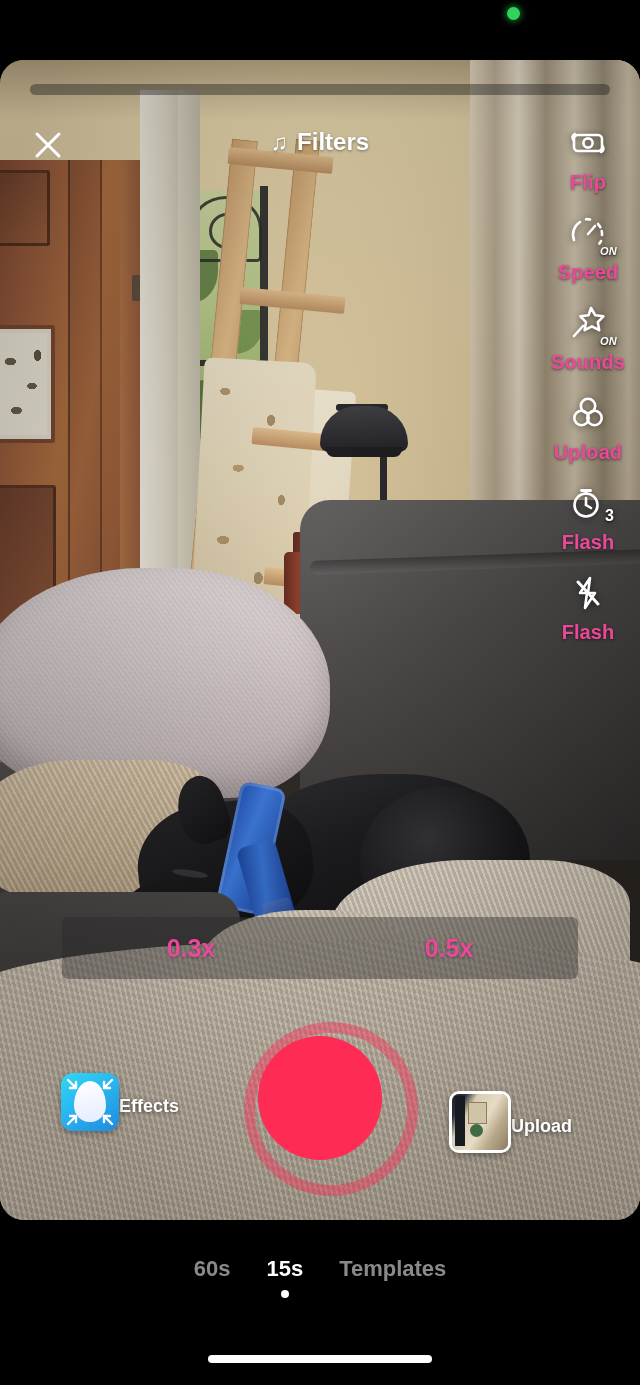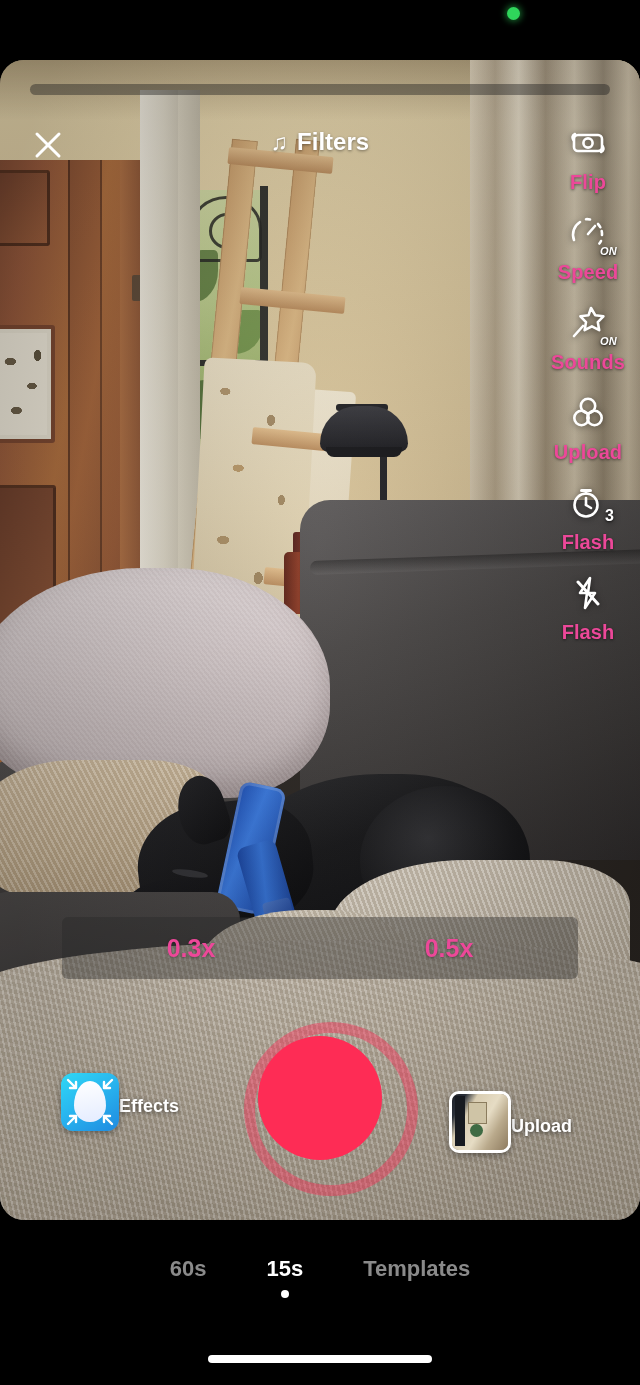--- a/index.html
+++ b/index.html
@@ -276,21 +276,21 @@
   .thumb-in{position:absolute;inset:0;
     background:linear-gradient(120deg,#1d2028 0%,#2a2f38 16%,#d9cdb2 30%,#e6dcc4 55%,#b9a98b 74%,#8e7b5f 100%);}
   .thumb-pic{position:absolute;left:16px;top:8px;width:17px;height:20px;
     background:#cfc4a6;border:1px solid #8b7c5e;}
   .thumb-plant{position:absolute;left:18px;top:30px;width:13px;height:13px;
     background:#3f6b44;border-radius:50%;}
   .thumb-door{position:absolute;left:3px;top:2px;width:10px;height:50px;background:#171a20;}
 
   
   .modes{position:absolute;left:0;top:1256px;width:640px;
-    display:flex;align-items:center;justify-content:center;gap:60px;}
+    display:flex;align-items:center;justify-content:center;gap:36px;}
   .mode{position:relative;color:#8a8a8a;font-size:22px;font-weight:bold;cursor:pointer;}
   .mode.active{color:#fff;}
   .mode-dot{position:absolute;left:50%;transform:translateX(-50%);top:34px;
     width:8px;height:8px;border-radius:50%;background:#fff;}
 
   .home-bar{position:absolute;left:50%;transform:translateX(-50%);bottom:22px;
     width:224px;height:8px;border-radius:4px;background:#fff;}
 </style>
 </head>
 <body>

